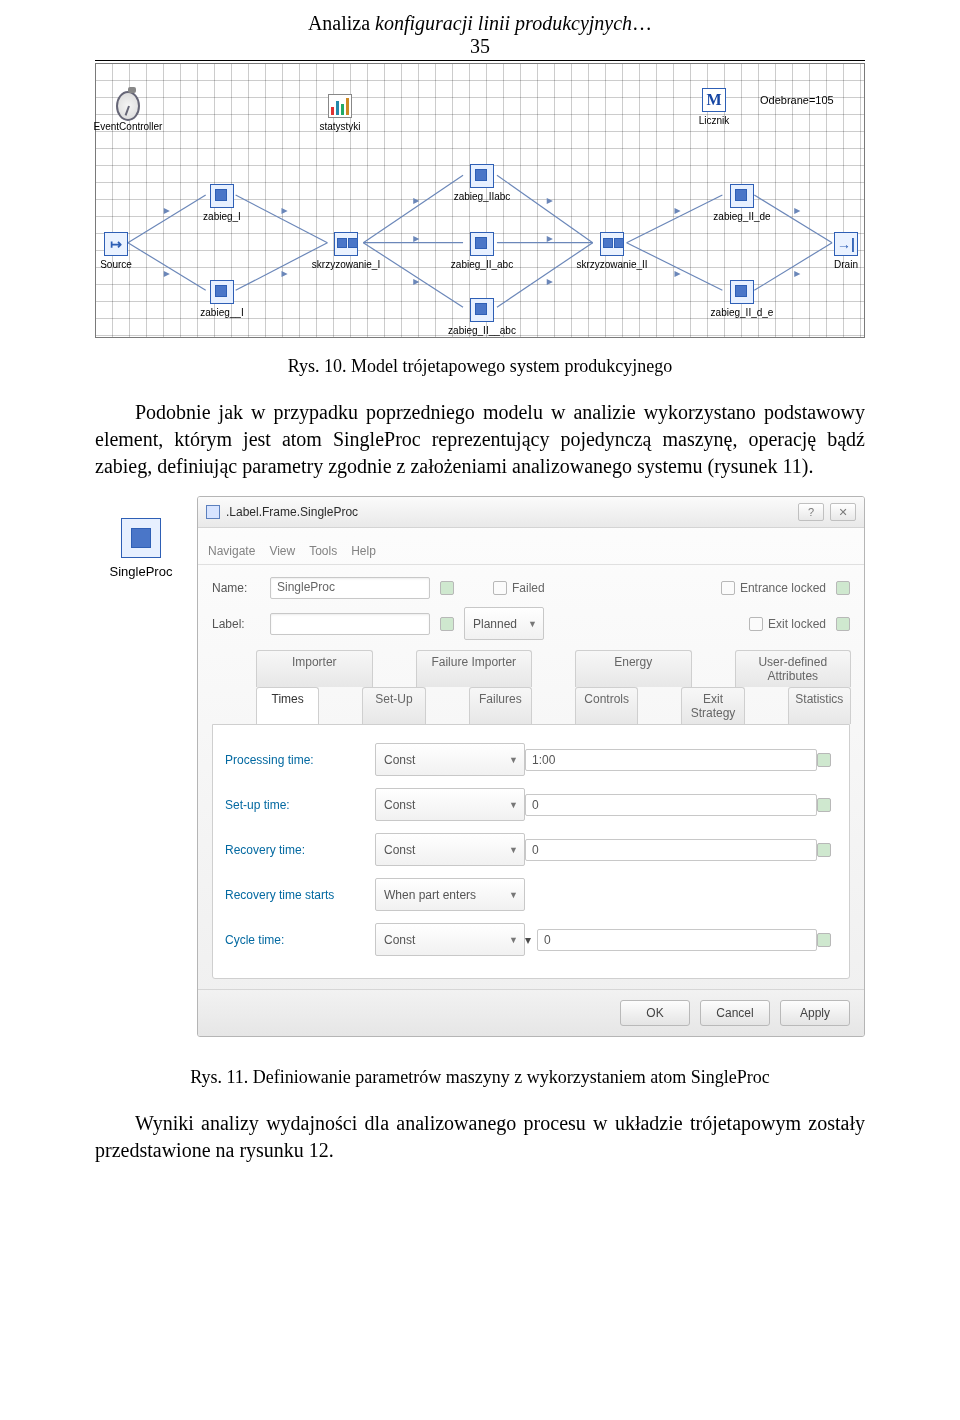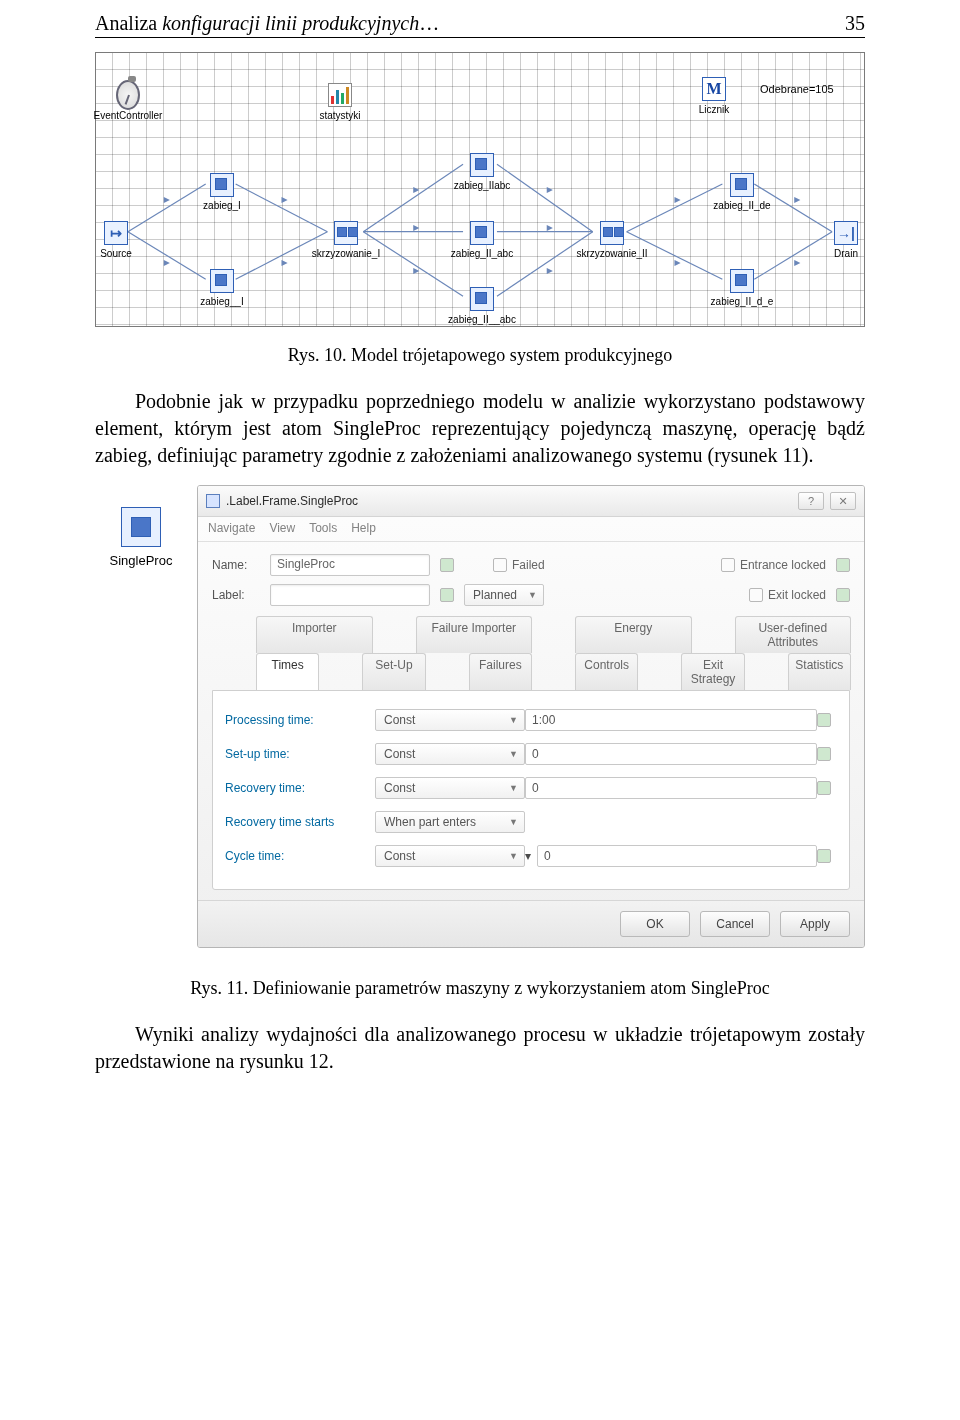--- a/index.html
+++ b/index.html
@@ -14,21 +14,22 @@
     width: 960px;
     padding: 10px 95px 60px 95px;
   }
   .running-head {
     display: flex;
     justify-content: space-between;
     align-items: center;
     font-size: 20px;
     padding: 2px 0 2px 0;
     border-bottom: 1px solid #000;
-    margin-bottom: 14px;
+    margin-bottom: 2px;
+    flex-direction: column;
   }
   .running-head .title { font-style: italic; }
   .running-head .title .first { font-style: normal; }
 
   
   .diagram {
     border: 1px solid #7a7a7a;
     background-color: #fff;
     background-image:
       repeating-linear-gradient(to right, transparent 0, transparent 16px, rgba(0,0,0,0.20) 16px, rgba(0,0,0,0.20) 17px),
@@ -112,32 +113,32 @@
     display:flex;align-items:center;justify-content:space-between;
     padding:6px 8px;
     background:linear-gradient(#fbfbfb,#e9e9e9);
     border-bottom:1px solid #d4d4d4;
   }
   .dlg-title .name{display:flex;align-items:center;gap:6px;color:#2b2b2b;}
   .dlg-title .name .ico{width:14px;height:14px;border:1px solid #5b7fbd;background:#d7e4ff;}
   .dlg-title .winbtns{display:flex;gap:6px;}
   .dlg-title .winbtn{width:26px;height:18px;border:1px solid #c0c0c0;border-radius:2px;background:linear-gradient(#fff,#e8e8e8);display:flex;align-items:center;justify-content:center;color:#7a7a7a;font-size:11px;}
 
-  .dlg-menu{display:flex;gap:14px;padding:4px 10px 6px;color:#838383;border-bottom:1px solid #e0e0e0;}
+  .dlg-menu{display:flex;gap:14px;padding:16px 10px 6px;color:#838383;border-bottom:1px solid #e0e0e0;}
 
   .dlg-body{padding:12px 14px 10px;}
 
   .form-row{display:flex;align-items:center;gap:10px;margin-bottom:8px;}
   .form-row .lab{width:48px;color:#555;}
   .text-input{flex:0 0 160px;height:22px;border:1px solid #c8c8c8;border-radius:2px;background:#fff;box-shadow:inset 0 1px 2px rgba(0,0,0,0.08);padding:2px 6px;color:#666;font-size:12px;}
   .sq{width:14px;height:14px;border:1px solid #b8b8b8;background:#fbfbfb;border-radius:2px;}
   .sq.green{background:#cfe8cf;}
   .chk{display:flex;align-items:center;gap:5px;color:#666;padding-left:29px;}
 
-  .combo{display:inline-flex;align-items:center;height:22px;border:1px solid #c8c8c8;border-radius:2px;background:linear-gradient(#fff,#f1f1f1);padding:0 6px 0 8px;color:#555;min-width:80px;justify-content:space-between;}
+  .combo{display:inline-flex;align-items:center;height:33px;border:1px solid #c8c8c8;border-radius:2px;background:linear-gradient(#fff,#f1f1f1);padding:0 6px 0 8px;color:#555;min-width:80px;justify-content:space-between;}
   .combo .arr{font-size:9px;color:#777;margin-left:6px;}
 
   .tabs{margin-top:10px;}
   .tab-row{display:flex;gap:0;}
   .tab{border:1px solid #cfcfcf;border-bottom:none;background:linear-gradient(#f7f7f7,#e7e7e7);padding:4px 0;border-radius:3px 3px 0 0;margin-right:-1px;color:#666;text-align:center;margin-left:44px;}
   .tab.active{background:#fff;color:#333;position:relative;z-index:2;}
   .tab-row.top .tab{flex:1;}
   .tab-row.bottom .tab{flex:1;}
 
   .tab-pane{border:1px solid #cfcfcf;background:#fff;padding:18px 12px 22px;border-radius:0 0 3px 3px;}

